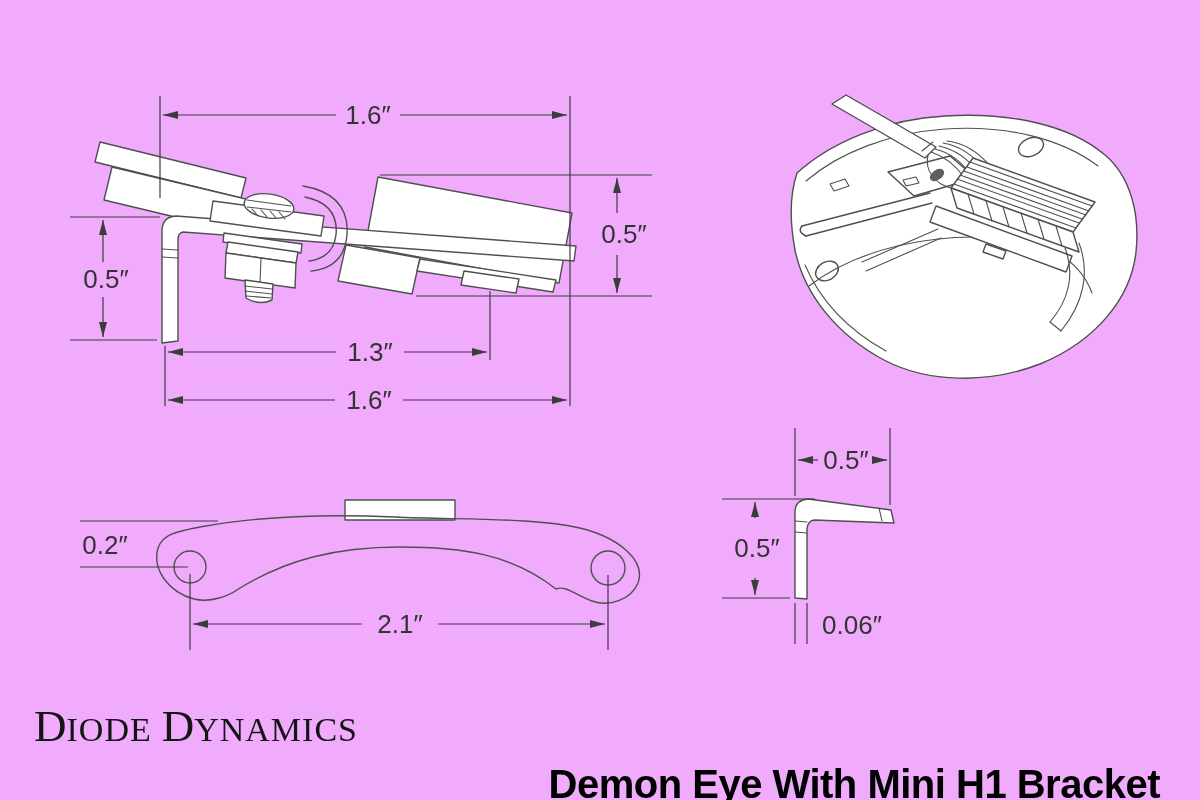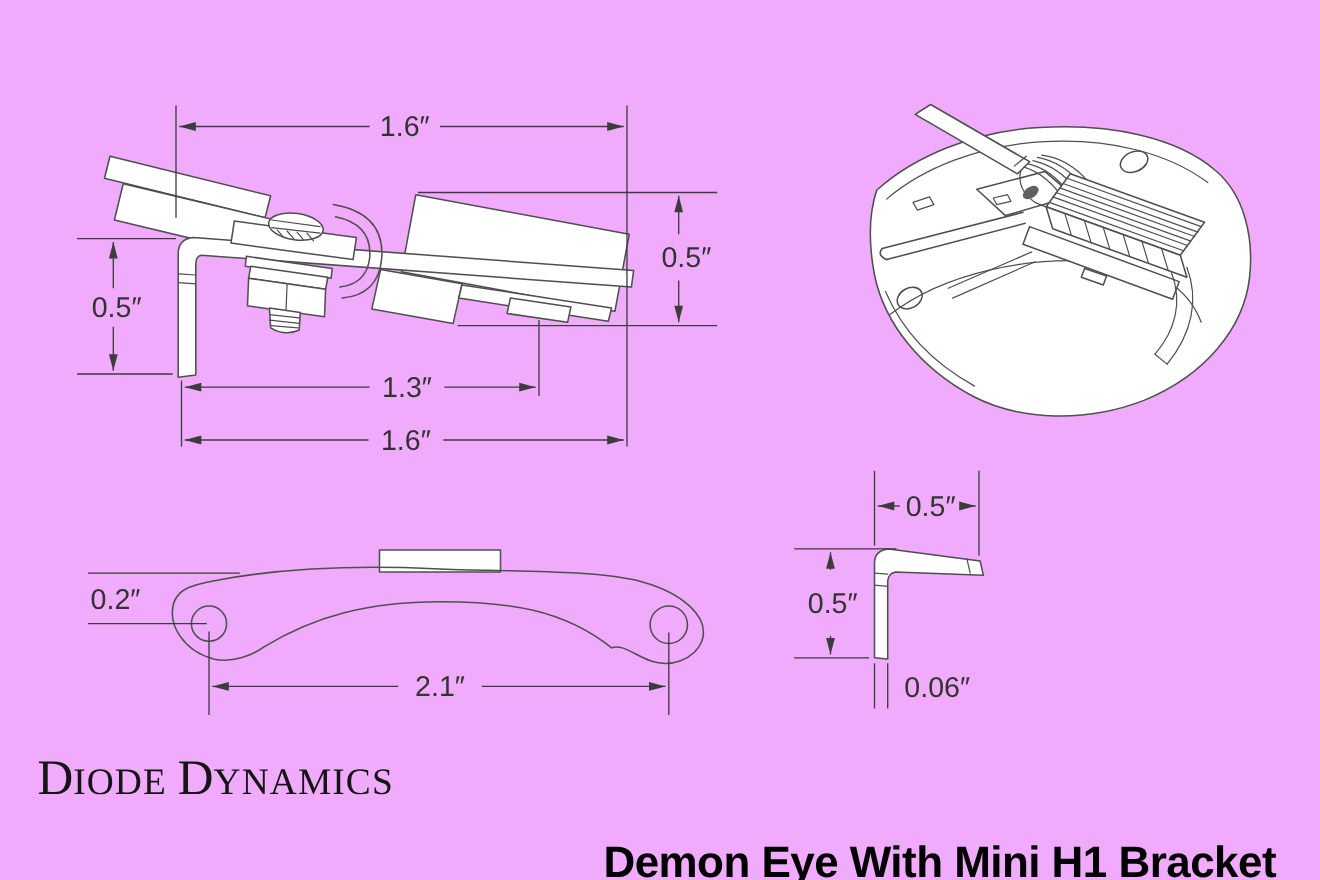--- a/index.html
+++ b/index.html
@@ -10,21 +10,21 @@
   .part path,.part polygon,.part line,.part ellipse,.part circle,.part rect{
      fill:none;stroke:#4f4f4f;stroke-width:1.4;stroke-linejoin:round;stroke-linecap:round;}
   .part .w{fill:#ffffff;}
   .part .thin{stroke-width:1.1;}
   .part .dark{fill:#5f5f5f;stroke:none;}
   
   .dim line,.dim path{fill:none;stroke:#3c3c3c;stroke-width:1.2;}
   .dim text{font:26px "Liberation Sans",sans-serif;fill:#333333;stroke:none;
             text-anchor:middle;dominant-baseline:central;}
   
-  .brand{position:absolute;left:34px;top:681px;color:#151515;
+  .brand{position:absolute;left:34px;top:700px;color:#151515;
          font-family:"Liberation Serif",serif;white-space:nowrap;}
   .brand .lg{font-size:45px;}
   .brand .sm{font-size:34px;letter-spacing:1px;}
   .brand .gap{display:inline-block;width:10px;}
   .title{position:absolute;right:40px;top:762px;color:#000;
          font:700 40px "Liberation Sans",sans-serif;letter-spacing:-0.5px;white-space:nowrap;}
 </style>
 </head>
 <body>
 

